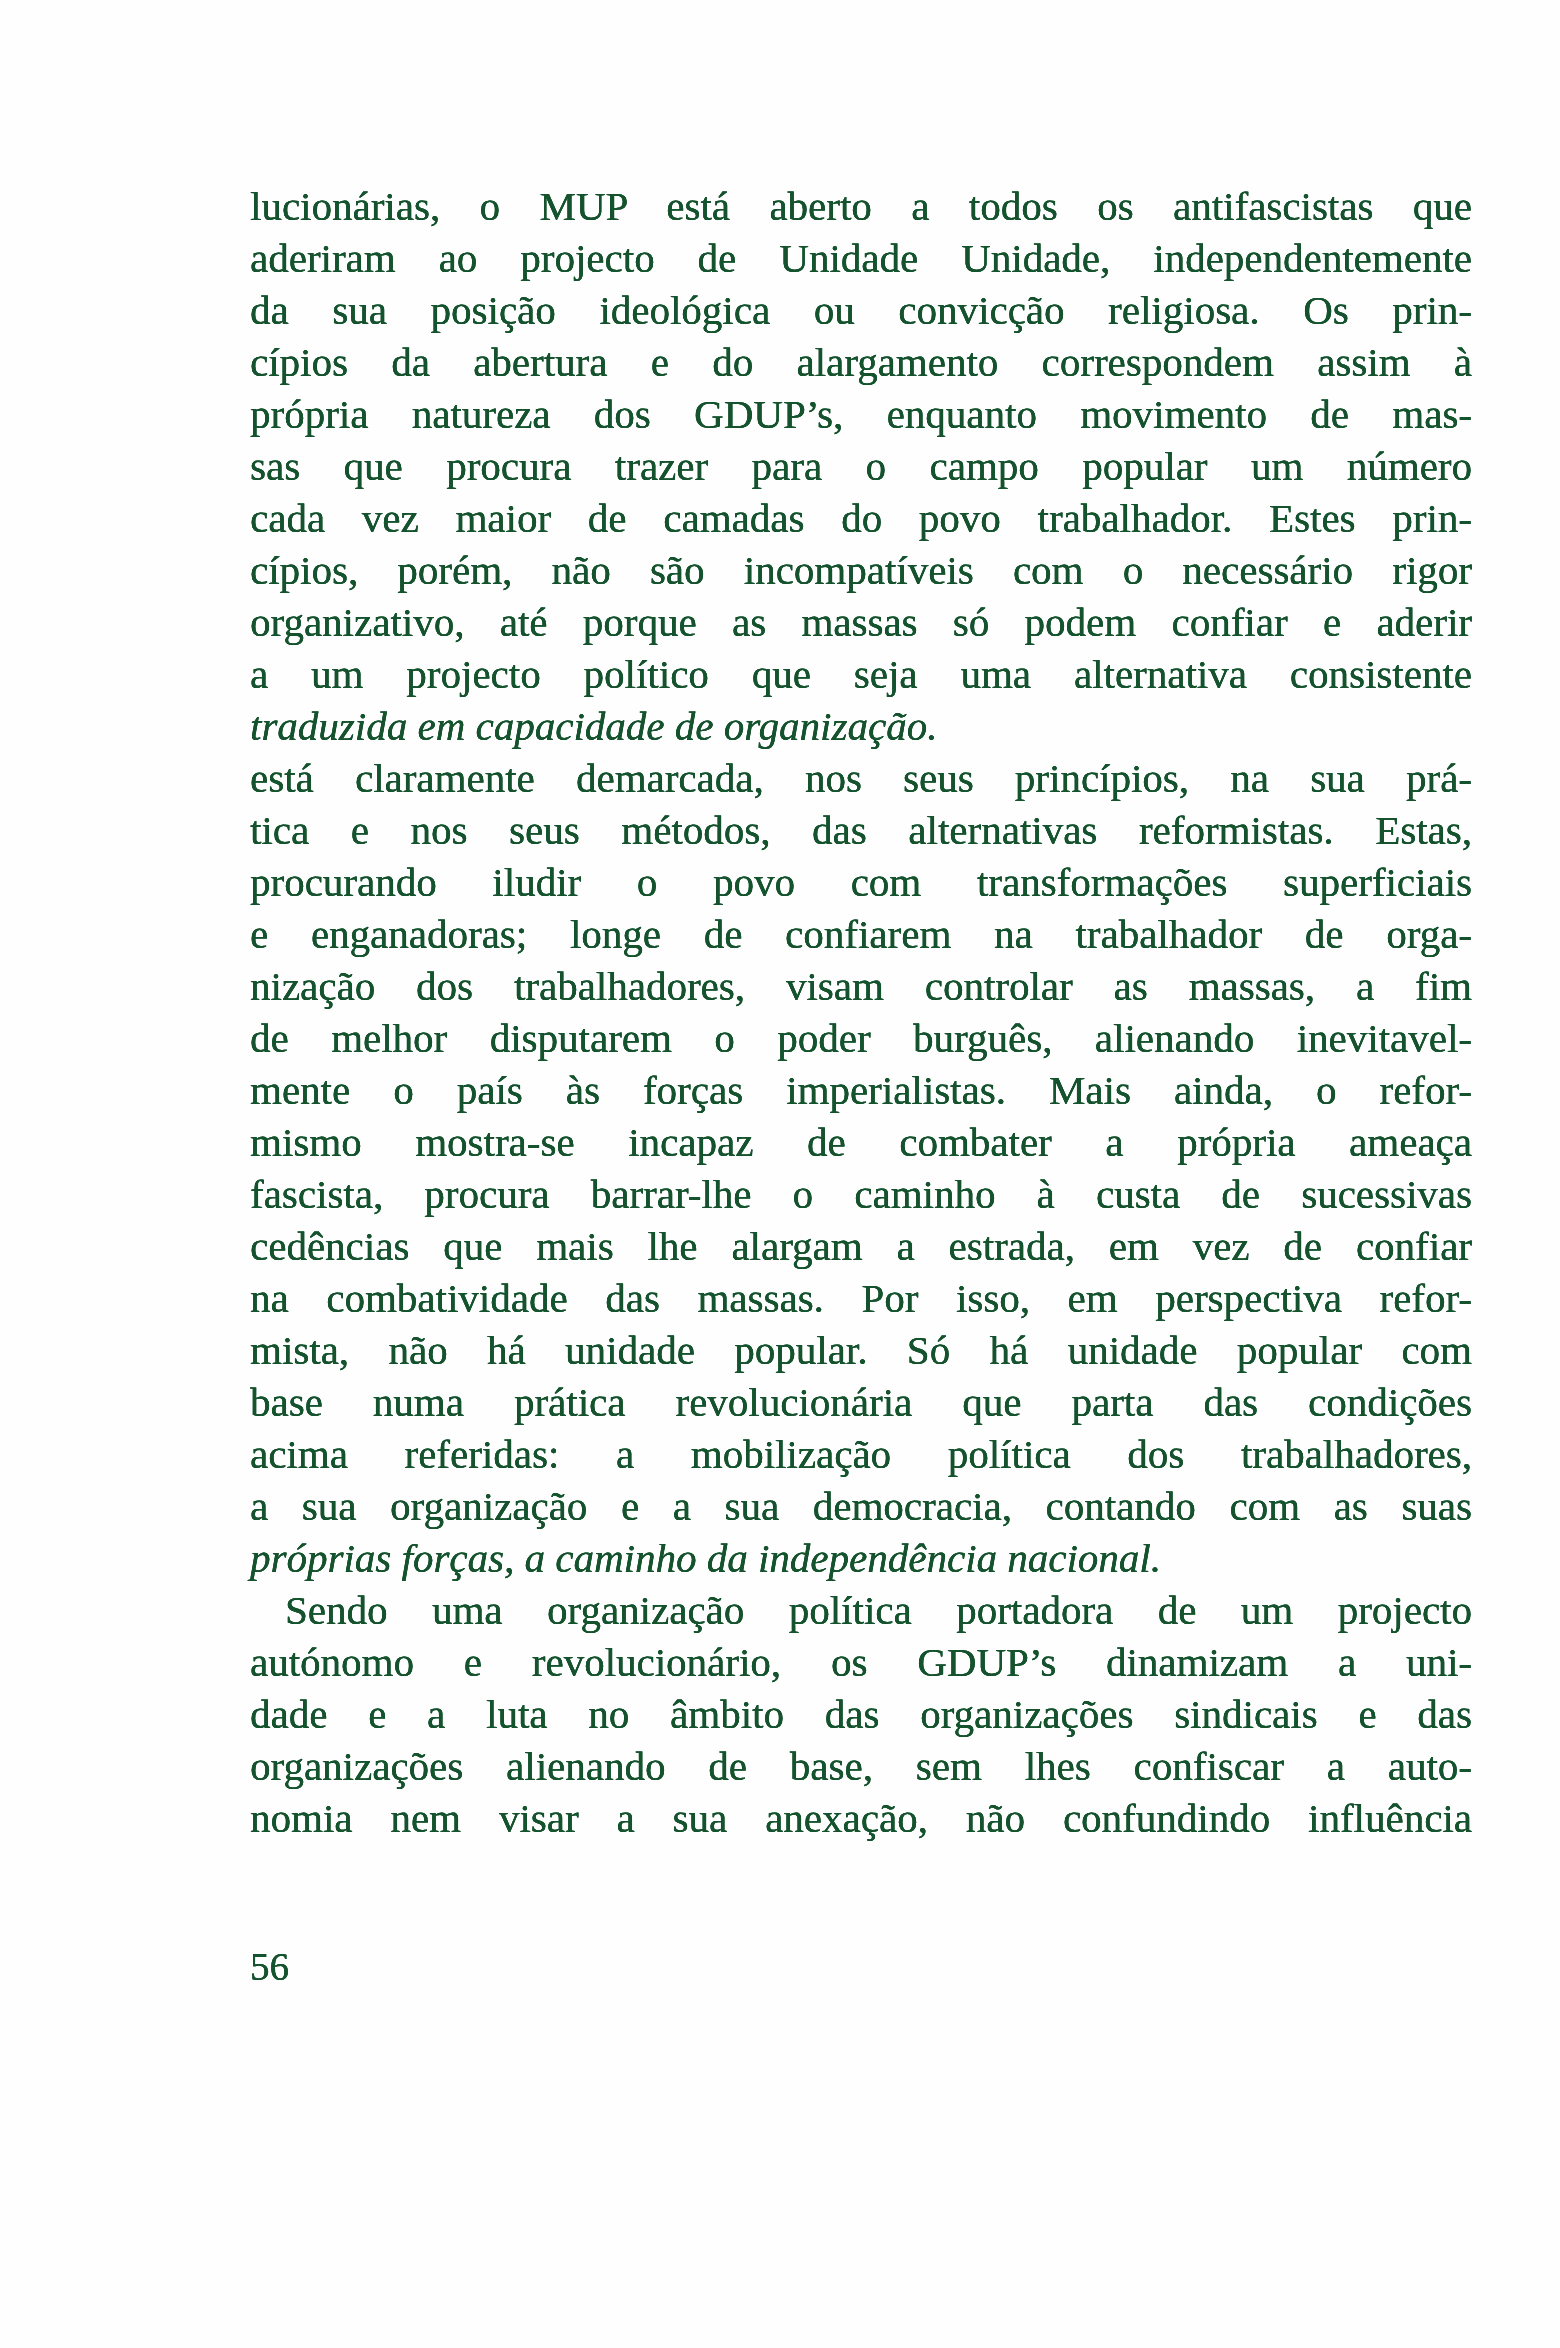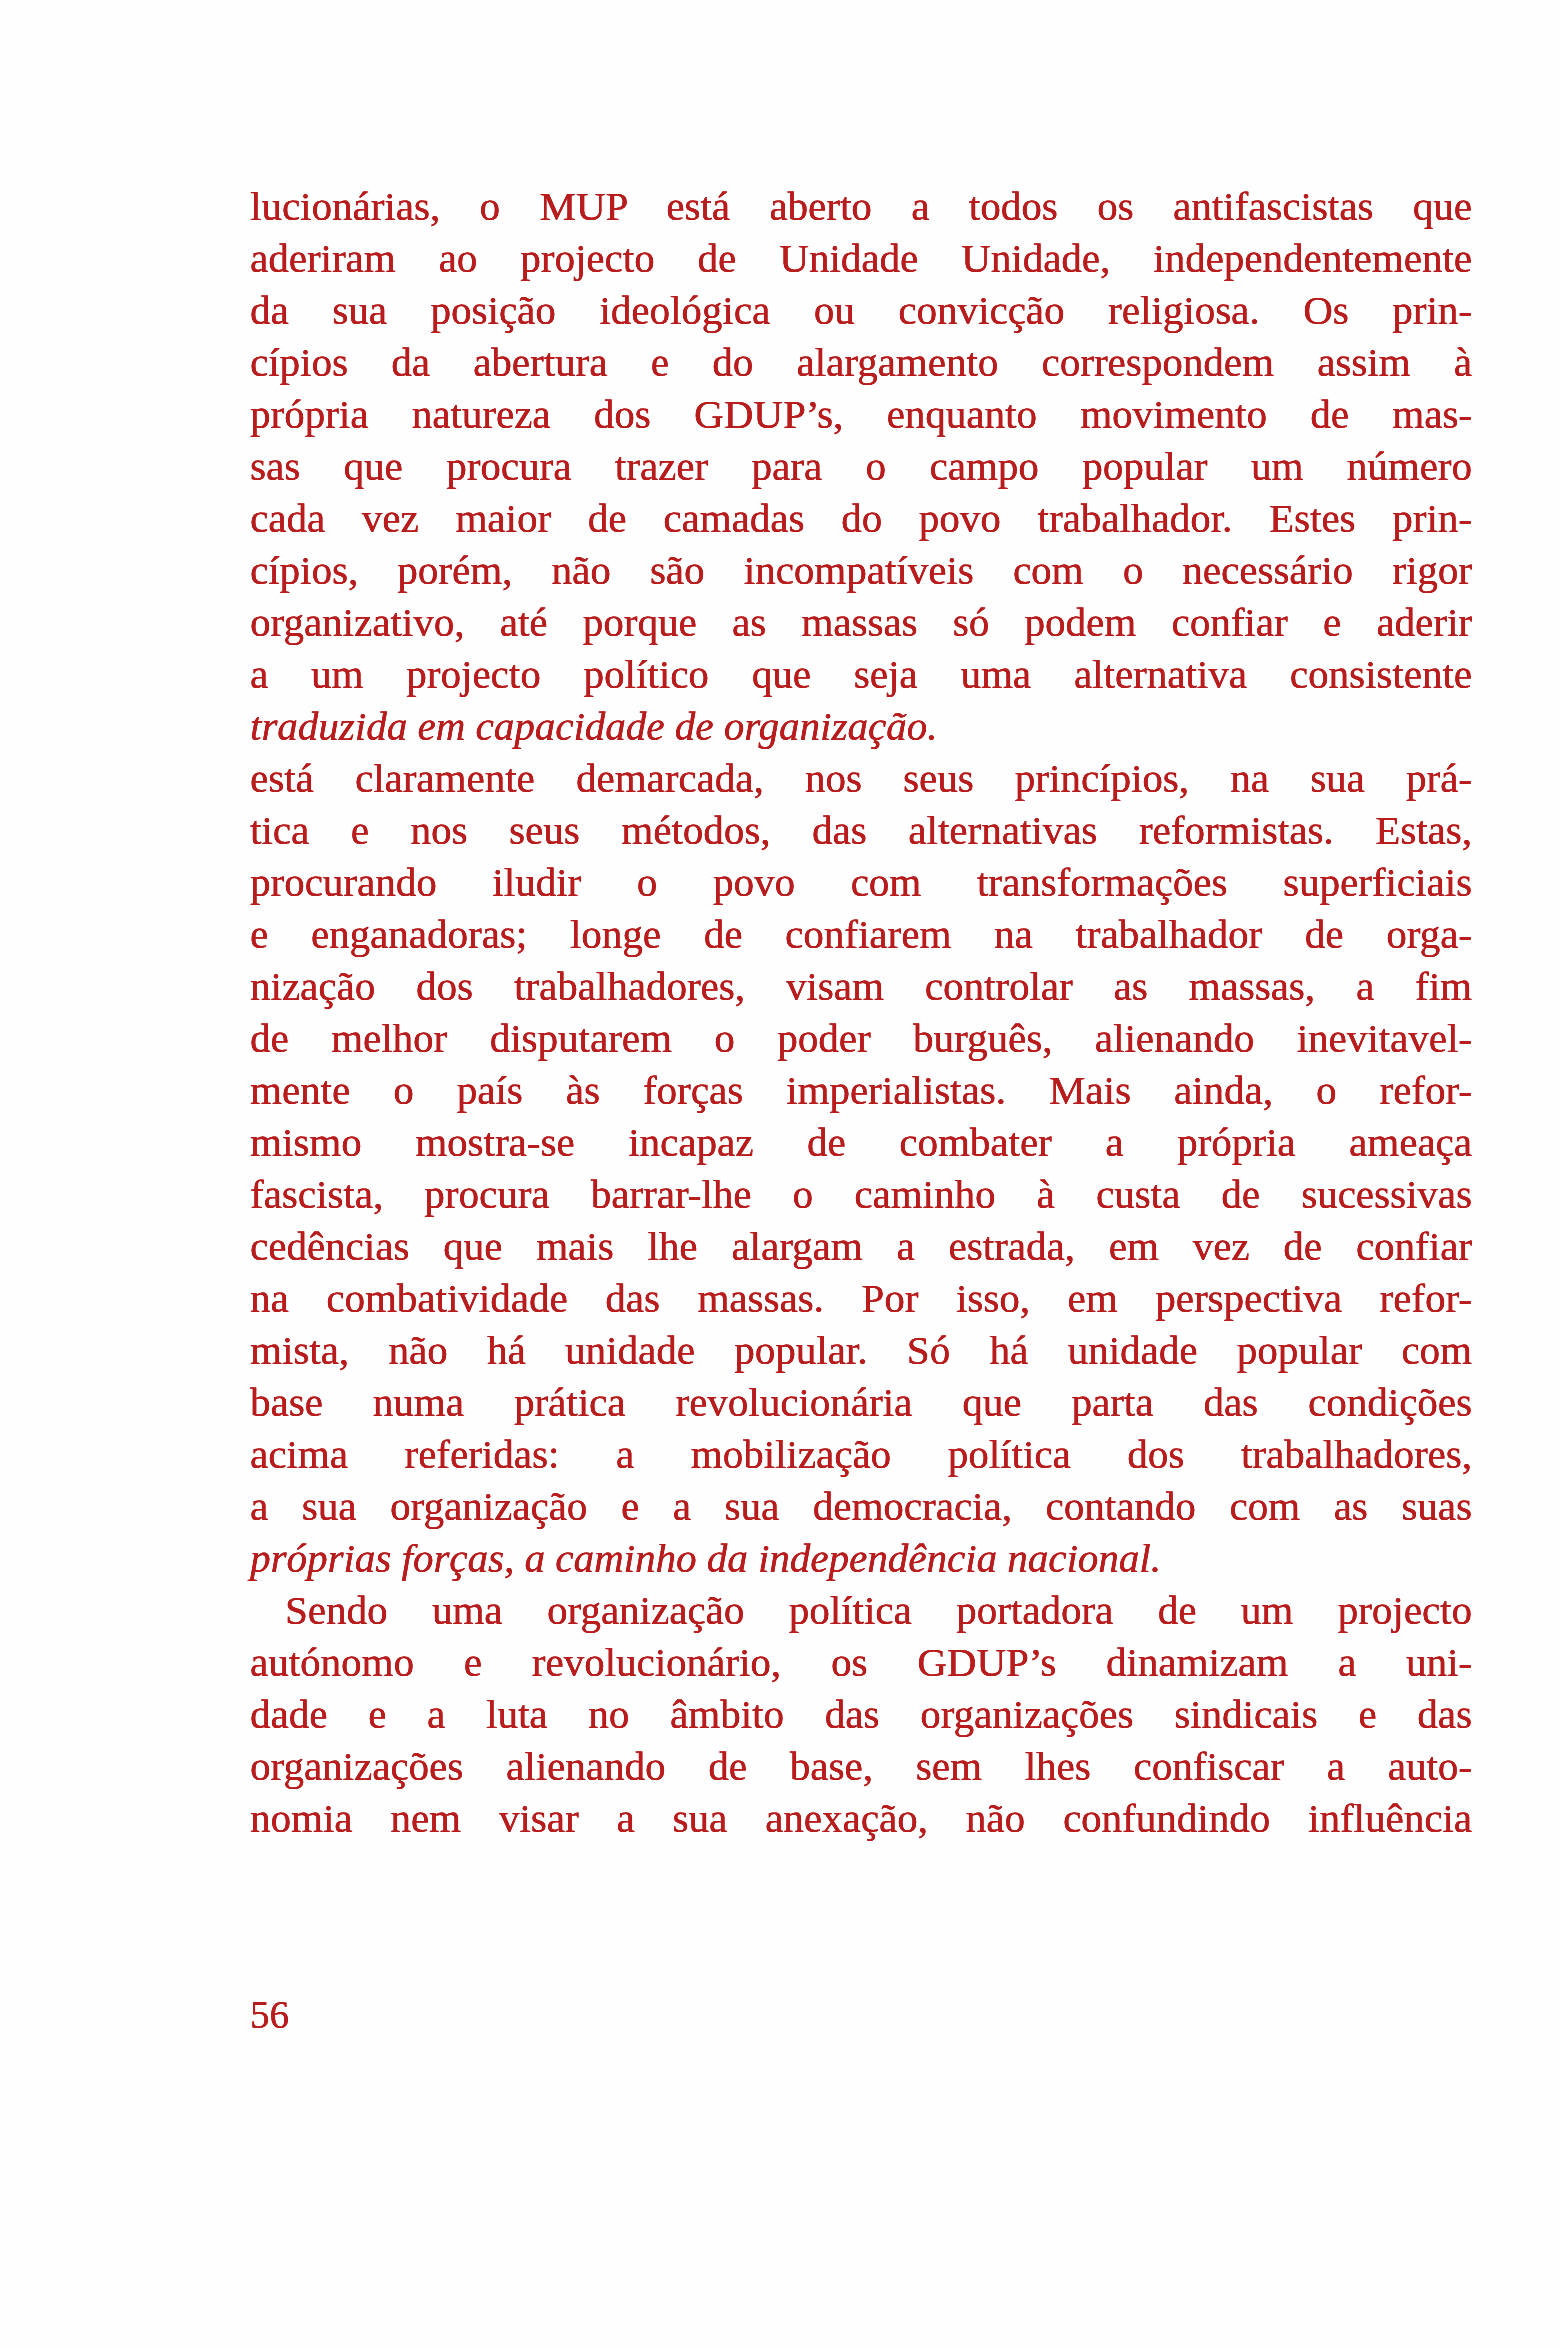--- a/index.html
+++ b/index.html
@@ -6,21 +6,21 @@
     margin: 0;
     padding: 0;
     background: #ffffff;
   }
   .page {
     position: relative;
     width: 1560px;
     height: 2348px;
     background: #fefefe;
     font-family: "Liberation Serif", "DejaVu Serif", serif;
-    color: #b91c1c;
+    color: #14532d;
     overflow: hidden;
   }
   .text-block {
     position: absolute;
     left: 250px;
     top: 180px;
     width: 1222px;
     font-size: 41px;
     line-height: 52px;
     text-shadow: 0 0 0.6px currentColor, 0.2px 0 0 currentColor;
@@ -32,21 +32,21 @@
   .line.indent {
     text-indent: 35px;
   }
   .line.pl {
     text-align-last: left;
     font-style: italic;
   }
   .page-number {
     position: absolute;
     left: 250px;
-    top: 1992px;
+    top: 1944px;
     font-size: 39px;
     line-height: 46px;
     text-shadow: 0 0 0.6px currentColor, 0.2px 0 0 currentColor;
   }
 </style>
 </head>
 <body>
 
 <div class="page">
   <div class="text-block" id="text-block">

